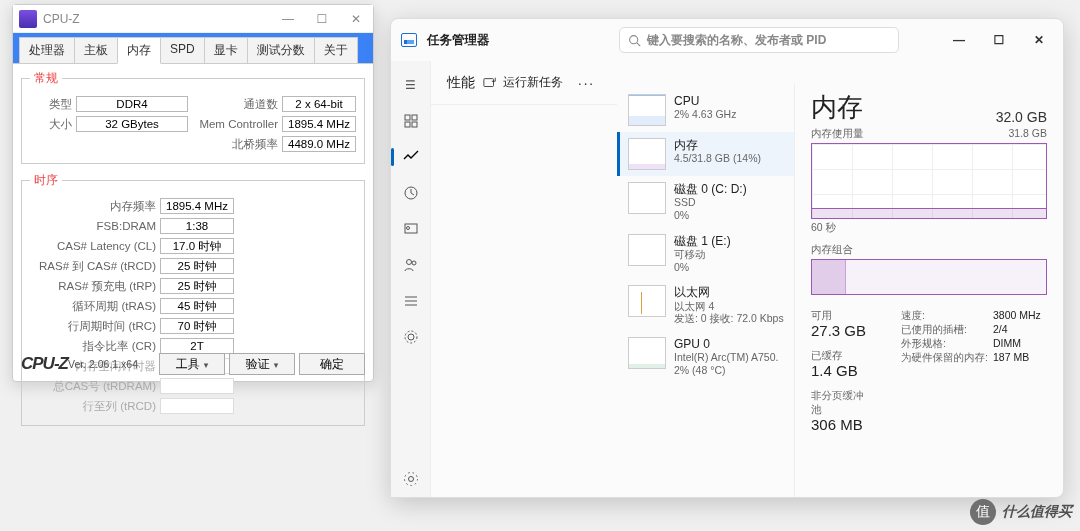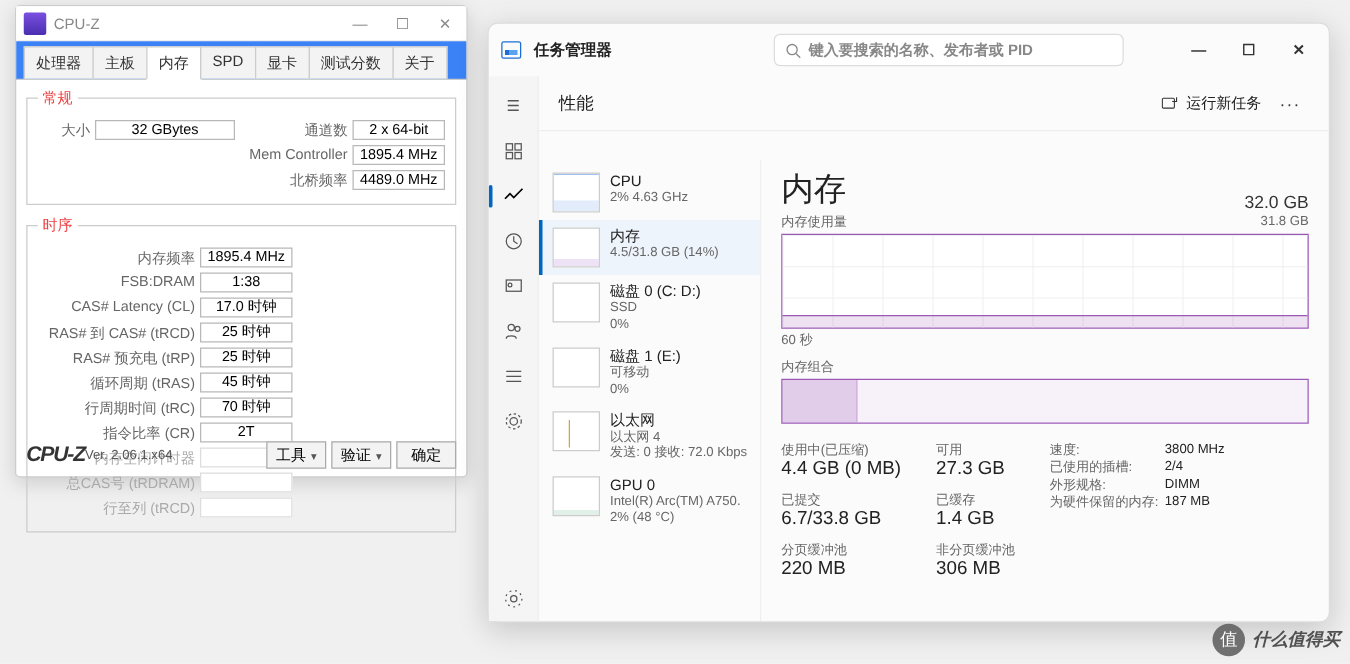--- a/index.html
+++ b/index.html
@@ -27,40 +27,40 @@
   .general-col .row .val { flex: 1; }
   .general-col2 .row .lbl { width: 88px; }
   .general-col2 .row .val { width: 74px; }
   .timing .row .lbl { width: 130px; }
   .timing .row .val { width: 74px; }
   .grey { color: #aaa !important; border-color:#ddd; }
   .cpuz-footer { position: absolute; bottom: 6px; left: 8px; right: 8px; display: flex; align-items: center; }
   .cpuz-logo { font-style: italic; font-weight: bold; font-size: 17px; color: #333; letter-spacing: -1px; }
   .cpuz-ver { font-size: 10.5px; color: #555; margin-left: 0; }
   .cpuz-footer .spacer { flex: 1; }
-  .cpuz-footer button { width: 48px; height: 22px; margin-left: 4px; background: #f3f3f3; border: 1px solid #aaa; font-size: 12px; cursor: pointer; }
+  .cpuz-footer button { width: 66px; height: 22px; margin-left: 4px; background: #f3f3f3; border: 1px solid #aaa; font-size: 12px; cursor: pointer; }
   .cpuz-footer button.dd::after { content: "▾"; font-size: 9px; margin-left: 4px; color:#555; }
 
   
   .tm { position: absolute; left: 390px; top: 18px; width: 674px; height: 480px; background: #fbfbfb; border: 1px solid #ddd; border-radius: 8px; box-shadow: 0 6px 24px rgba(0,0,0,.18); display: flex; flex-direction: column; }
   .tm-titlebar { height: 42px; display: flex; align-items: center; padding: 0 4px 0 10px; font-weight: bold; }
   .tm-titlebar .appicon { width: 16px; height: 14px; border: 1.5px solid #1b6fd8; border-radius: 2px; position: relative; margin-right: 10px; }
   .tm-titlebar .appicon::after { content:""; position:absolute; left:2px; right:2px; bottom:2px; height:4px; background: linear-gradient(90deg,#1b6fd8 30%,#5aa3f0 30%); }
   .tm-titlebar .title { font-size: 12.5px; color: #222; margin-right: auto; }
   .tm-search { flex: 0 0 280px; margin: 0 40px 0 20px; border: 1px solid #ddd; border-radius: 5px; height: 26px; display: flex; align-items: center; padding: 0 8px; color: #888; background:#fff; }
   .tm-search svg { width: 13px; height: 13px; margin-right: 6px; }
   .tm-titlebar .winbtns { display: flex; }
   .tm-titlebar .winbtn { width: 40px; height: 32px; display: flex; align-items: center; justify-content: center; color: #333; cursor: pointer; }
   .tm-main { flex: 1; display: flex; overflow: hidden; }
   .tm-rail { width: 40px; background: #f5f5f5; display: flex; flex-direction: column; align-items: center; padding-top: 6px; border-right: 1px solid #eee; }
   .rail-item { width: 32px; height: 34px; display: flex; align-items: center; justify-content: center; cursor: pointer; color: #555; border-radius:4px; margin:1px 0; }
   .rail-item.active { color:#000; position: relative; }
   .rail-item.active::before { content:""; position: absolute; left: -4px; top: 8px; bottom: 8px; width: 3px; background: #0067c0; border-radius: 2px; }
   .rail-spacer { flex: 1; }
-  .tm-content { flex: 1; display: flex; flex-direction: column; }
+  .tm-content { flex: 1; display: flex; flex-direction: row; }
   .tm-header { height: 44px; display: flex; align-items: center; padding: 0 16px; border-bottom: 1px solid #eee; }
   .tm-header .h { font-size: 14px; color: #222; flex: 1; }
   .run-task { display: flex; align-items: center; gap: 6px; font-size: 12px; cursor: pointer; color: #222; padding: 4px 8px; }
   .more { width: 30px; text-align: center; cursor: pointer; font-size: 14px; color:#333; letter-spacing:1px; }
   .tm-body { flex: 1; display: flex; overflow: hidden; margin-top: 23px; }
   .perf-list { width: 178px; border-right: 1px solid #eee; overflow-y: auto; padding: 4px 0; }
   .perf-item { display: flex; padding: 6px 8px; cursor: pointer; border-left: 3px solid transparent; }
   .perf-item.active { background: #eef4fb; border-left-color: #0067c0; }
   .pgraph { width: 38px; height: 32px; border: 1px solid #ccc; margin-right: 8px; background:#fff; position: relative; overflow: hidden; }
   .pgraph.cpu::after{content:"";position:absolute;inset:0;background:linear-gradient(transparent 70%,rgba(60,130,230,.15) 70%);border-top:1px solid rgba(60,130,230,.4);}
@@ -117,20 +117,24 @@
     <div class="tab">显卡</div>
     <div class="tab">测试分数</div>
     <div class="tab">关于</div>
   </div>
   <div class="cpuz-body">
     <fieldset>
       <legend>常规</legend>
       <div class="general-grid">
         <div class="general-col">
           <div class="row">
+              <span class="lbl">类型</span>
+              <span class="val">DDR4</span>
+            </div>
+          <div class="row">
               <span class="lbl">大小</span>
               <span class="val">32 GBytes</span>
             </div>
         </div>
         <div class="general-col general-col2">
           <div class="row">
               <span class="lbl">通道数</span>
               <span class="val">2 x 64-bit</span>
             </div>
           <div class="row">
@@ -351,34 +355,20 @@
               <div class="grid"></div>
               <div class="fill"></div>
             </div>
           <div class="pd-sub2">60 秒</div>
           <div class="combo-label">内存组合</div>
           <div class="combo">
               <div class="seg1"></div>
               <div class="seg2"></div>
             </div>
           <div class="stats">
-            <div class="stats-col" id="stats-left">
-                <div class="block">
-                  <div class="l">使用中(已压缩)</div>
-                  <div class="v">4.4 GB (0 MB)</div>
-                </div>
-                <div class="block">
-                  <div class="l">已提交</div>
-                  <div class="v">6.7/33.8 GB</div>
-                </div>
-                <div class="block">
-                  <div class="l">分页缓冲池</div>
-                  <div class="v">220 MB</div>
-                </div>
-              </div>
             <div class="stats-col" id="stats-mid">
                 <div class="block">
                   <div class="l">可用</div>
                   <div class="v">27.3 GB</div>
                 </div>
                 <div class="block">
                   <div class="l">已缓存</div>
                   <div class="v">1.4 GB</div>
                 </div>
                 <div class="block">

